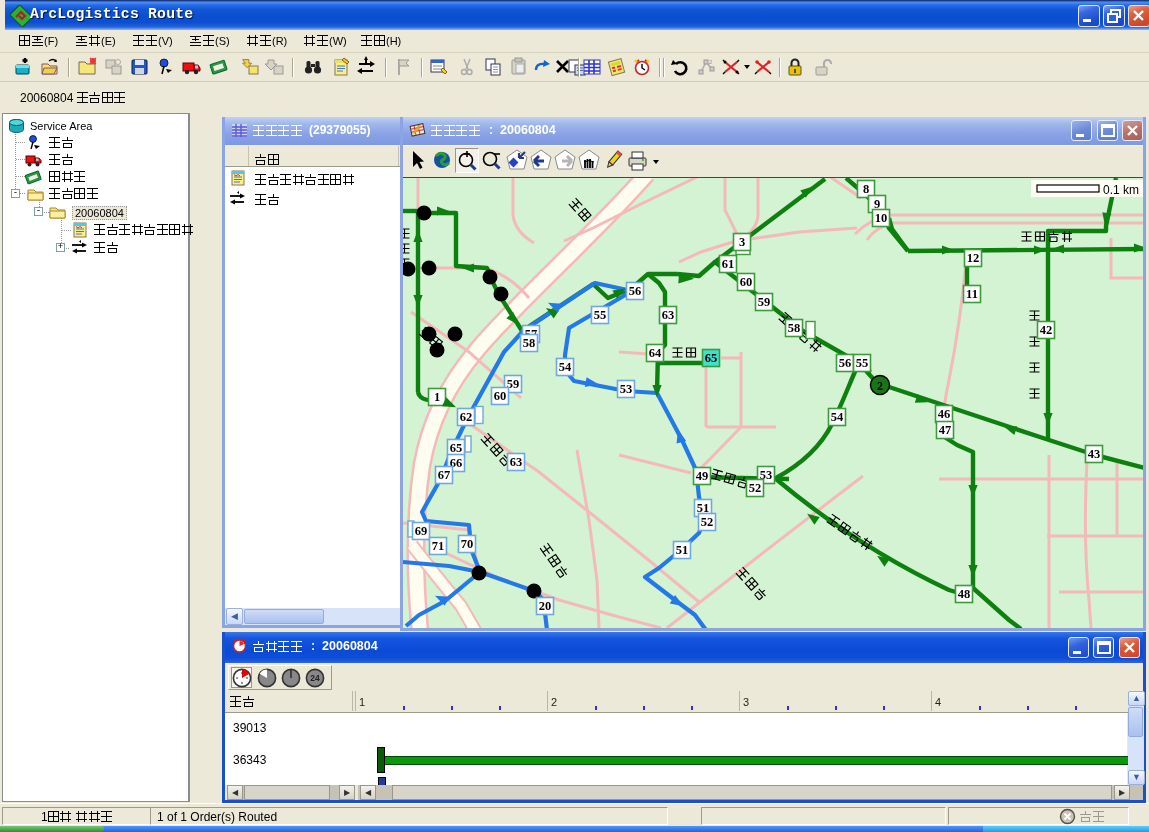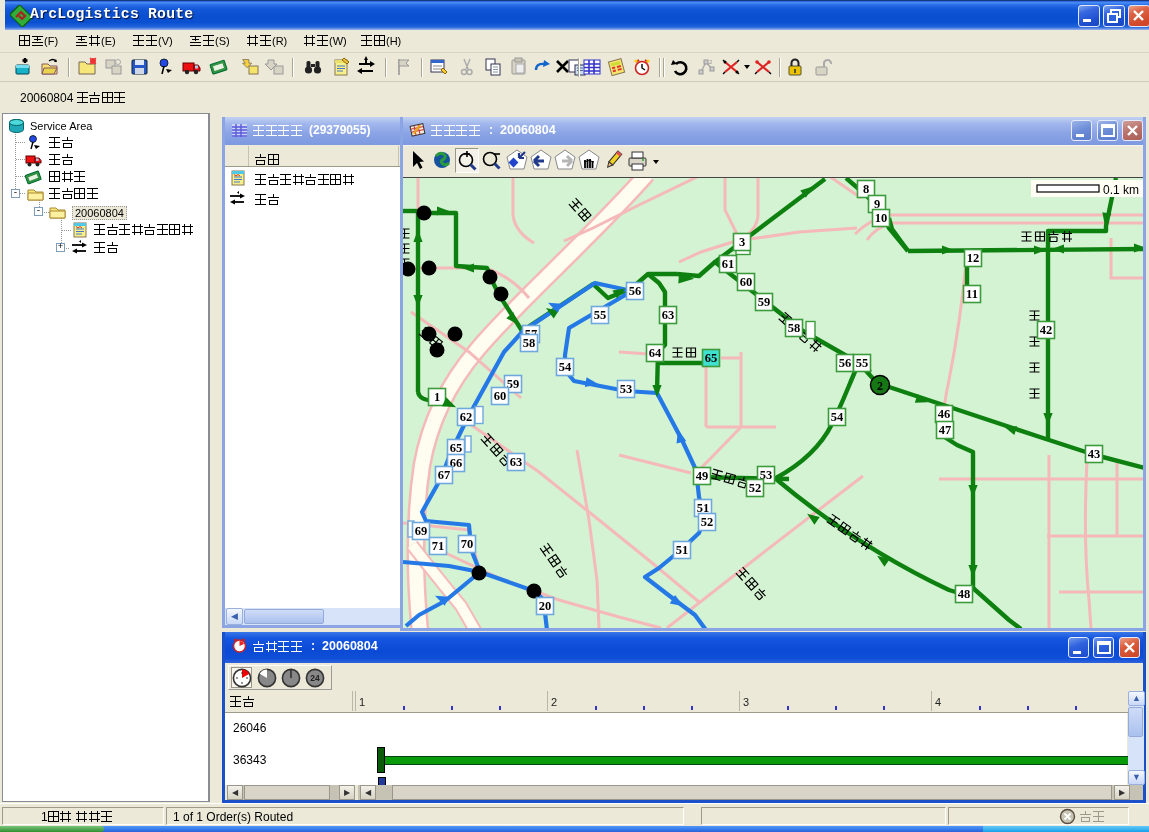--- a/index.html
+++ b/index.html
@@ -18,21 +18,21 @@
 .capred{background:linear-gradient(160deg,#eda28c 0%,#dd6547 30%,#cf4728 80%)}
 .capbtn svg{position:absolute;left:0;top:0}
 #menubar{left:0;top:30px;width:1149px;height:23px;background:#ece9d8;border-bottom:1px solid #d8d4c0}
 .grip{position:absolute;width:3px;border-left:1px solid #fff;border-top:1px solid #fff;border-right:1px solid #96937f;border-bottom:1px solid #96937f;background:#e2dfcd}
 .mitem{position:absolute;top:5px;font-size:11px;color:#000}
 #toolbar{left:0;top:53px;width:1149px;height:29px;background:#ece9d8;border-bottom:1px solid #cfccba}
 .tbtn{position:absolute;top:3px;width:22px;height:23px}
 .tsep{position:absolute;top:5px;width:2px;height:19px;border-left:1px solid #a9a694;border-right:1px solid #fff}
 #infoband{left:0;top:82px;width:1149px;height:31px;background:#ece9d8}
 #infotxt{left:20px;top:9px;font-size:12px;color:#000}
-#treepanel{left:2px;top:113px;width:208px;height:689px;background:#fff;border:1px solid #898c95;border-right:2px solid #898c95}
+#treepanel{left:2px;top:113px;width:188px;height:689px;background:#fff;border:1px solid #898c95;border-right:2px solid #898c95}
 .trow{position:absolute;font-size:11px;color:#000;white-space:nowrap}
 .tico{position:absolute;width:17px;height:16px}
 .texp{position:absolute;width:9px;height:9px;background:#fff;border:1px solid #7e9db9;font-size:9px;line-height:7px;text-align:center;color:#000;font-family:"Liberation Mono",monospace}
 .dotv{position:absolute;width:1px;background-image:linear-gradient(#999 50%,transparent 50%);background-size:1px 2px}
 .doth{position:absolute;height:1px;background-image:linear-gradient(90deg,#999 50%,transparent 50%);background-size:2px 1px}
 .win{position:absolute;border:3px solid #7596e0;border-top:none}
 .wtitle{position:absolute;left:0;top:0;width:100%;height:26px;color:#fff;font-weight:bold;font-size:12px}
 .wt-act{background:linear-gradient(180deg,#3a77e8 0%,#1556e0 20%,#0b4ad4 60%,#0e4fd8 85%,#3064dd 100%)}
 .wt-inact{background:linear-gradient(180deg,#c2d1f2 0%,#a0b6ec 25%,#8aa3e5 60%,#7e99e0 100%)}
 .wbtn{position:absolute;width:21px;height:21px;top:3px;border-radius:3px;border:1px solid #e6ecfa}
@@ -803,21 +803,21 @@
       <div class="abs" style="left:562px;top:15px;width:2px;height:4px;background:#33c"></div>
       <div class="abs" style="left:610px;top:15px;width:2px;height:4px;background:#33c"></div>
       <div class="abs" style="left:658px;top:15px;width:2px;height:4px;background:#33c"></div>
       <div class="abs" style="left:706px;top:0;width:1px;height:20px;background:#b9b6a6"></div>
       <span class="abs" style="left:710px;top:5px;color:#222">4</span>
       <div class="abs" style="left:754px;top:15px;width:2px;height:4px;background:#33c"></div>
       <div class="abs" style="left:802px;top:15px;width:2px;height:4px;background:#33c"></div>
       <div class="abs" style="left:850px;top:15px;width:2px;height:4px;background:#33c"></div>
     </div>
     <div id="timebody">
-      <span class="abs" style="left:8px;top:8px;font-size:12px">26046</span>
+      <span class="abs" style="left:8px;top:8px;font-size:12px">39013</span>
       <span class="abs" style="left:8px;top:40px;font-size:12px">36343</span>
       <div class="abs" style="left:153px;top:43px;width:752px;height:9px;background:#089a08;border:1.5px solid #041;"></div>
       <div class="abs" style="left:152px;top:34px;width:8px;height:26px;background:#0a5a0a;border:1.5px solid #000"></div>
       <div class="abs" style="left:153px;top:64px;width:8px;height:9px;background:#223a9c;border:1px solid #000"></div>
     </div>
     <div class="abs" style="left:903px;top:59px;width:16px;height:94px;background:#d6e3f8">
       <div class="sb-btn" style="left:0;top:0;height:15px;line-height:13px">▲</div>
       <div class="sb-thumb" style="left:0;top:16px;width:15px;height:30px"></div>
       <div class="sb-btn" style="left:0;top:79px;height:15px;line-height:13px">▼</div>
     </div>
@@ -829,21 +829,21 @@
     <div class="gsb-h" style="left:133px;top:153px;width:785px">
       <div class="gsb-btn" style="left:2px;top:0">◀</div>
       <div class="gsb-thumb" style="left:34px;top:0;width:720px"></div>
       <div class="gsb-btn" style="left:756px;top:0">▶</div>
     </div>
   </div>
 <div id="statusbar" class="abs">
     <div class="sseg" style="left:2px;width:162px">
       <span class="abs" style="left:38px;top:2px">1<i class="z zb"></i><i class="z zd"></i>&nbsp;<i class="z zd"></i><i class="z zd"></i><i class="z za"></i></span>
     </div>
-    <div class="sseg" style="left:166px;width:518px">
+    <div class="sseg" style="left:150px;width:518px">
       <span class="abs" style="left:6px;top:2px">1 of 1 Order(s) Routed</span>
     </div>
     <div class="sseg" style="left:701px;width:245px"></div>
     <div class="sseg" style="left:948px;width:181px">
       <span class="abs" style="left:110px;top:0"><svg width="17" height="17">
           <circle cx="8.5" cy="8.5" r="7" fill="#c8c5b4" stroke="#5a4a42" stroke-width="1.4"></circle>
           <path d="M5.5,5.5 l6,6 M11.5,5.5 l-6,6" stroke="#fff" stroke-width="1.8"></path>
         </svg></span>
       <span class="abs gray" style="left:131px;top:2px"><i class="z zc"></i><i class="z za"></i></span>
     </div>

